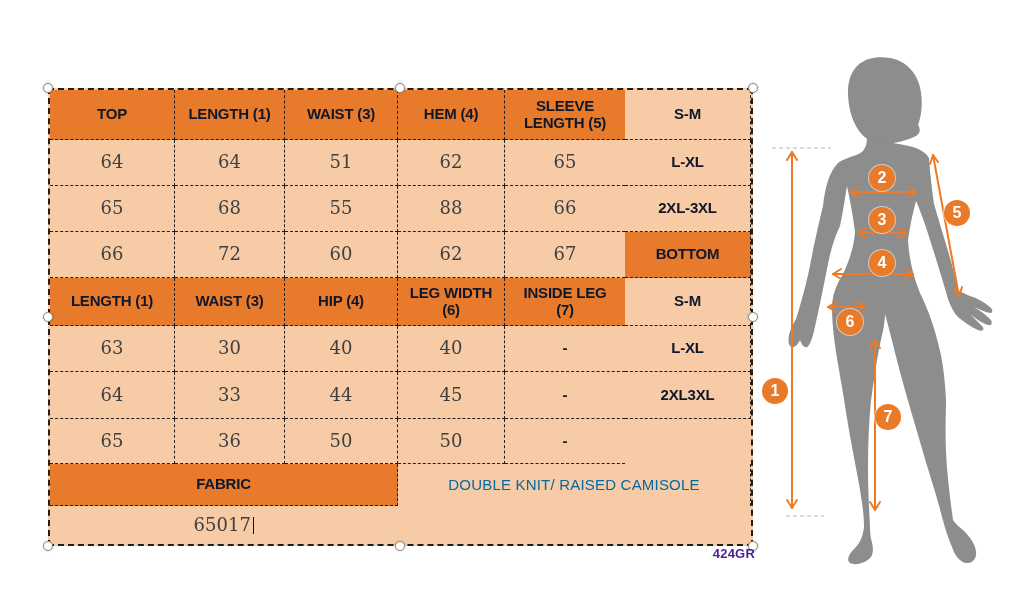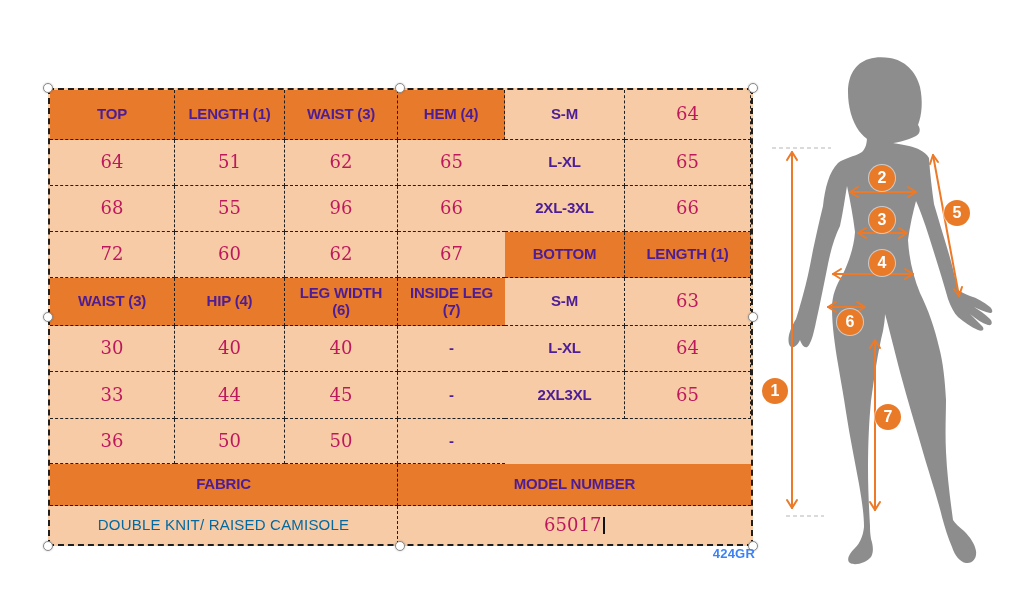--- a/index.html
+++ b/index.html
@@ -11,46 +11,46 @@
   #size-chart{
     position:absolute;left:48px;top:88px;width:705px;height:458px;
     box-sizing:border-box;border:2px dashed #1f1f1f;background:#F6CBA6;
     display:grid;
     grid-template-columns:125px 110px 113px 107px 120px auto;
     grid-template-rows:50px 46px 46px 46px 48px 46px 47px 45px 42px auto;
   }
   .cell{
     box-sizing:border-box;display:flex;align-items:center;justify-content:center;
     text-align:center;border-right:1.5px dashed #1f1f1f;border-bottom:1.5px dashed #1f1f1f;
-    background:#F6CBA6;color:#4c1d95;line-height:1.12;
+    background:#F6CBA6;color:#0f172a;line-height:1.12;
   }
   .cell.last-col{border-right:none;}
   .cell.last-row{border-bottom:none;}
   .hdr{
     background:#E87A2B;font-weight:700;font-size:15px;letter-spacing:-0.2px;
     padding:0 10px;
   }
   .lab{font-weight:700;font-size:15px;letter-spacing:-0.2px;}
-  .num{font-family:"DejaVu Serif",serif;font-size:18px;color:#be185d;}
+  .num{font-family:"DejaVu Serif",serif;font-size:18px;color:#404040;}
   .span3{grid-column:span 3;}
   .fabric-val{font-size:15px;letter-spacing:0.2px;color:#0369a1;}
   .caret{
     display:inline-block;width:1.5px;height:17px;background:#111;
     margin-left:2px;vertical-align:-3px;
   }
   
   .handle{
     position:absolute;width:10px;height:10px;border-radius:50%;
     background:#ffffff;border:1.5px solid #8a8a8a;box-sizing:border-box;
     box-shadow:0 0 2px rgba(0,0,0,0.25);
   }
   
   #watermark{
     position:absolute;left:600px;top:546px;width:155px;text-align:right;
-    font-size:13px;font-weight:600;color:#3b82f6;letter-spacing:0.2px;
+    font-size:13px;font-weight:600;color:#4c1d95;letter-spacing:0.2px;
   }
   
   #figure-panel{position:absolute;left:755px;top:40px;width:265px;height:545px;}
   #figure-panel svg{position:absolute;left:0;top:0;}
   .badge{
     position:absolute;width:26px;height:26px;border-radius:50%;
     background:#E87A28;color:#ffffff;font-weight:700;font-size:16px;
     line-height:26px;text-align:center;
     box-shadow:0 0 0 1px rgba(255,255,255,0.55);
   }
@@ -59,33 +59,34 @@
 <body>
 
 <div id="canvas">
 
   <div id="size-chart">
 
     <div class="cell hdr">TOP</div>
     <div class="cell hdr">LENGTH (1)</div>
     <div class="cell hdr">WAIST (3)</div>
     <div class="cell hdr">HEM (4)</div>
+    <div class="cell hdr last-col">SLEEVE LENGTH (5)</div>
 
     <div class="cell lab">S-M</div>
     <div class="cell num">64</div>
     <div class="cell num">64</div>
     <div class="cell num">51</div>
     <div class="cell num">62</div>
     <div class="cell num last-col">65</div>
 
     <div class="cell lab">L-XL</div>
     <div class="cell num">65</div>
     <div class="cell num">68</div>
     <div class="cell num">55</div>
-    <div class="cell num">96</div>
+    <div class="cell num">88</div>
     <div class="cell num last-col">66</div>
 
     <div class="cell lab">2XL-3XL</div>
     <div class="cell num">66</div>
     <div class="cell num">72</div>
     <div class="cell num">60</div>
     <div class="cell num">62</div>
     <div class="cell num last-col">67</div>
 
     <div class="cell hdr">BOTTOM</div>
@@ -110,21 +111,20 @@
     <div class="cell lab last-col">-</div>
 
     <div class="cell lab">2XL3XL</div>
     <div class="cell num">65</div>
     <div class="cell num">36</div>
     <div class="cell num">50</div>
     <div class="cell num">50</div>
     <div class="cell lab last-col">-</div>
 
     <div class="cell hdr span3">FABRIC</div>
-    <div class="cell hdr span3 last-col">MODEL NUMBER</div>
 
     <div class="cell fabric-val span3 last-row">DOUBLE KNIT/ RAISED CAMISOLE</div>
     <div class="cell num span3 last-col last-row">
       <span>65017</span>
         <span class="caret"></span>
     </div>
   </div>
 
   <div class="handle" style="left:43px;top:83px;"></div>
   <div class="handle" style="left:395px;top:83px;"></div>

